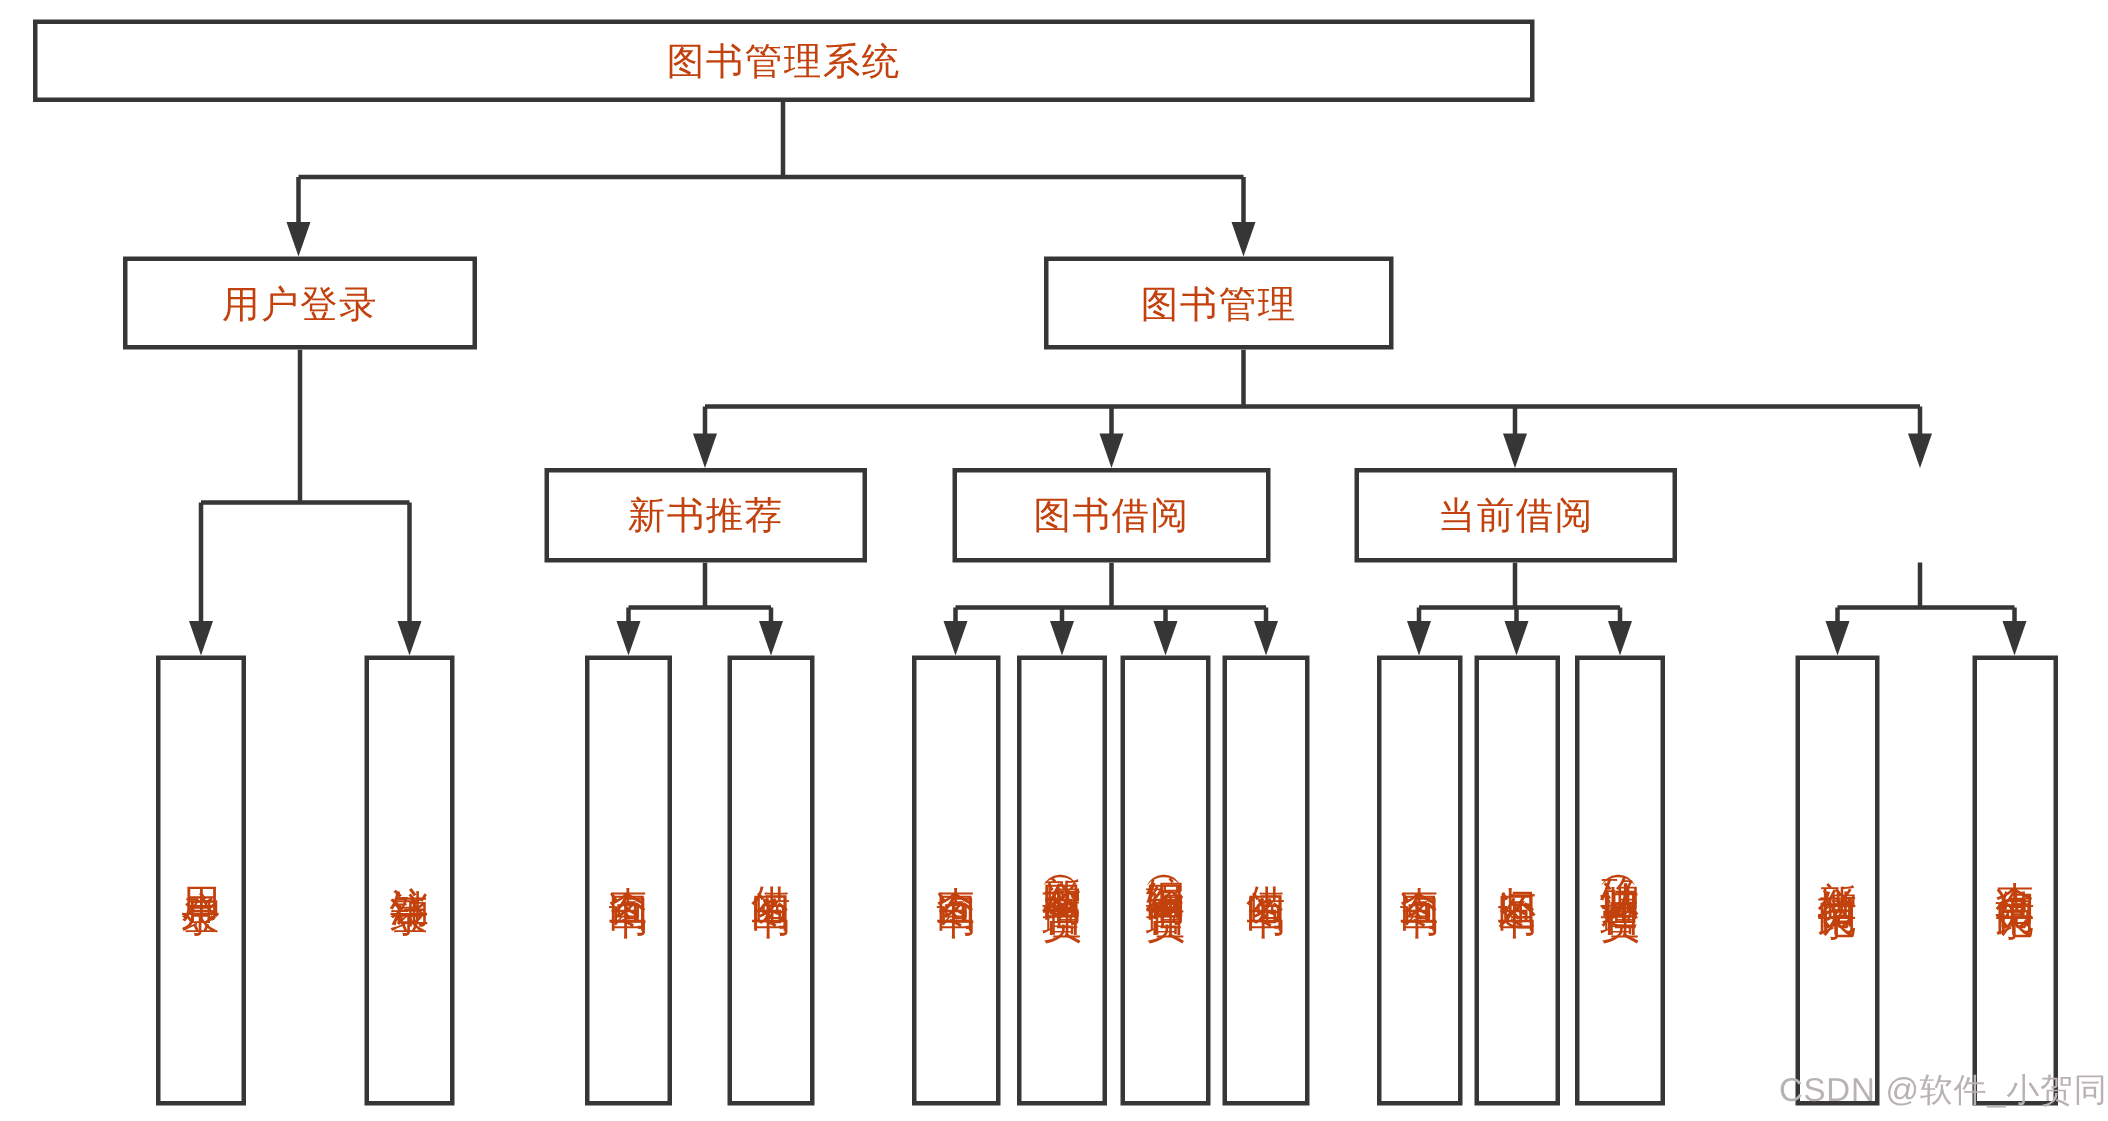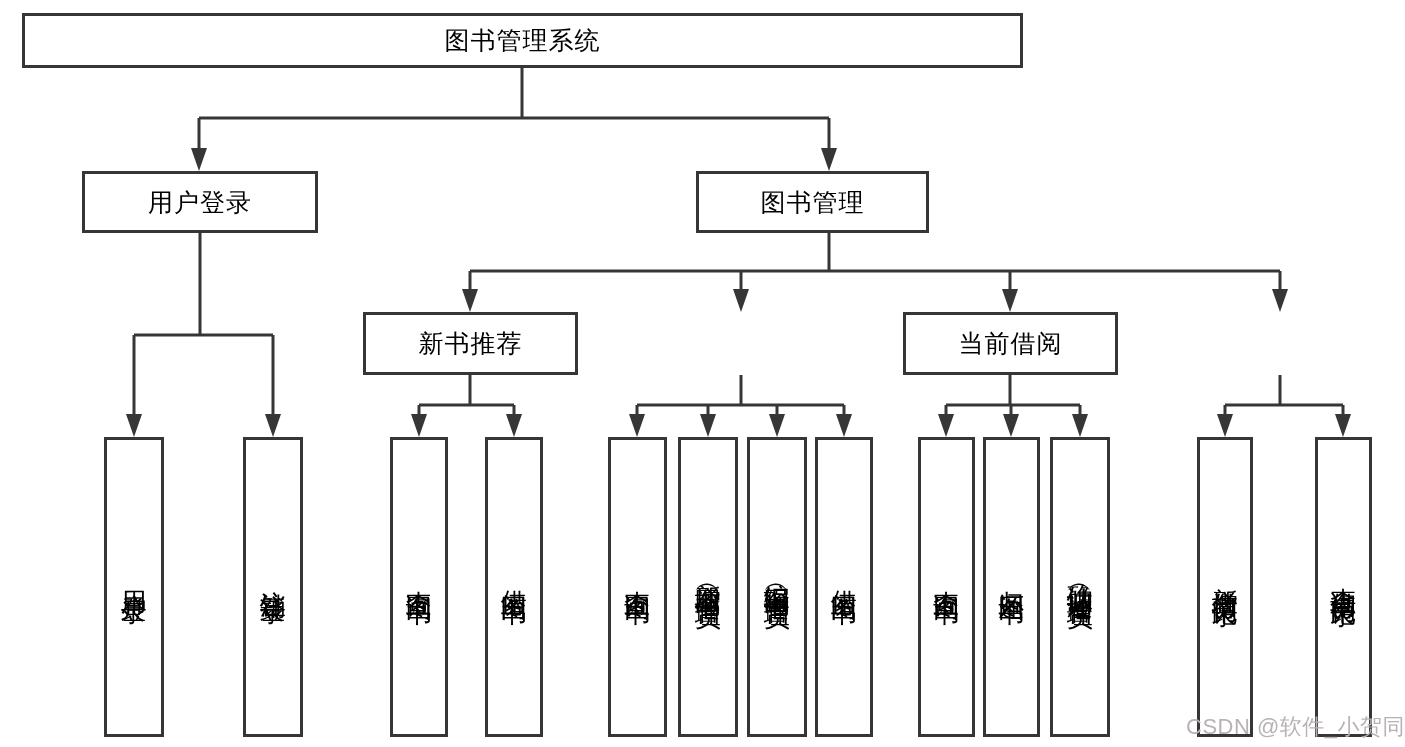--- a/index.html
+++ b/index.html
@@ -9,21 +9,21 @@
     background:#ffffff;
     font-family:"Liberation Sans", sans-serif;
     overflow:hidden;
   }
   .node{
     position:absolute;
     box-sizing:border-box;
     border:3px solid #363636;
     background:#ffffff;
     display:flex;align-items:center;justify-content:center;
-    color:#000000;
+    color:#c2410c;
     font-size:25px;
     letter-spacing:1px;
     white-space:nowrap;
     z-index:2;
   }
   .vnode{
     padding-bottom:22px;
   }
   .vnode .vtext{
     writing-mode:vertical-rl;
@@ -99,20 +99,23 @@
   <div class="node" style="left:82px;top:171px;width:236px;height:62px;">
     <span>用户登录</span>
   </div>
   <div class="node" style="left:696px;top:171px;width:233px;height:62px;">
     <span>图书管理</span>
   </div>
 
   <div class="node" style="left:363px;top:312px;width:215px;height:63px;">
     <span>新书推荐</span>
   </div>
+  <div class="node" style="left:635px;top:312px;width:212px;height:63px;">
+    <span>图书借阅</span>
+  </div>
   <div class="node" style="left:903px;top:312px;width:215px;height:63px;">
     <span>当前借阅</span>
   </div>
 
   <div class="node vnode" style="left:104px;top:437px;width:60px;height:300px;">
     <span class="vtext">用户登录</span>
   </div>
   <div class="node vnode" style="left:243px;top:437px;width:60px;height:300px;">
     <span class="vtext">注销登录</span>
   </div>

